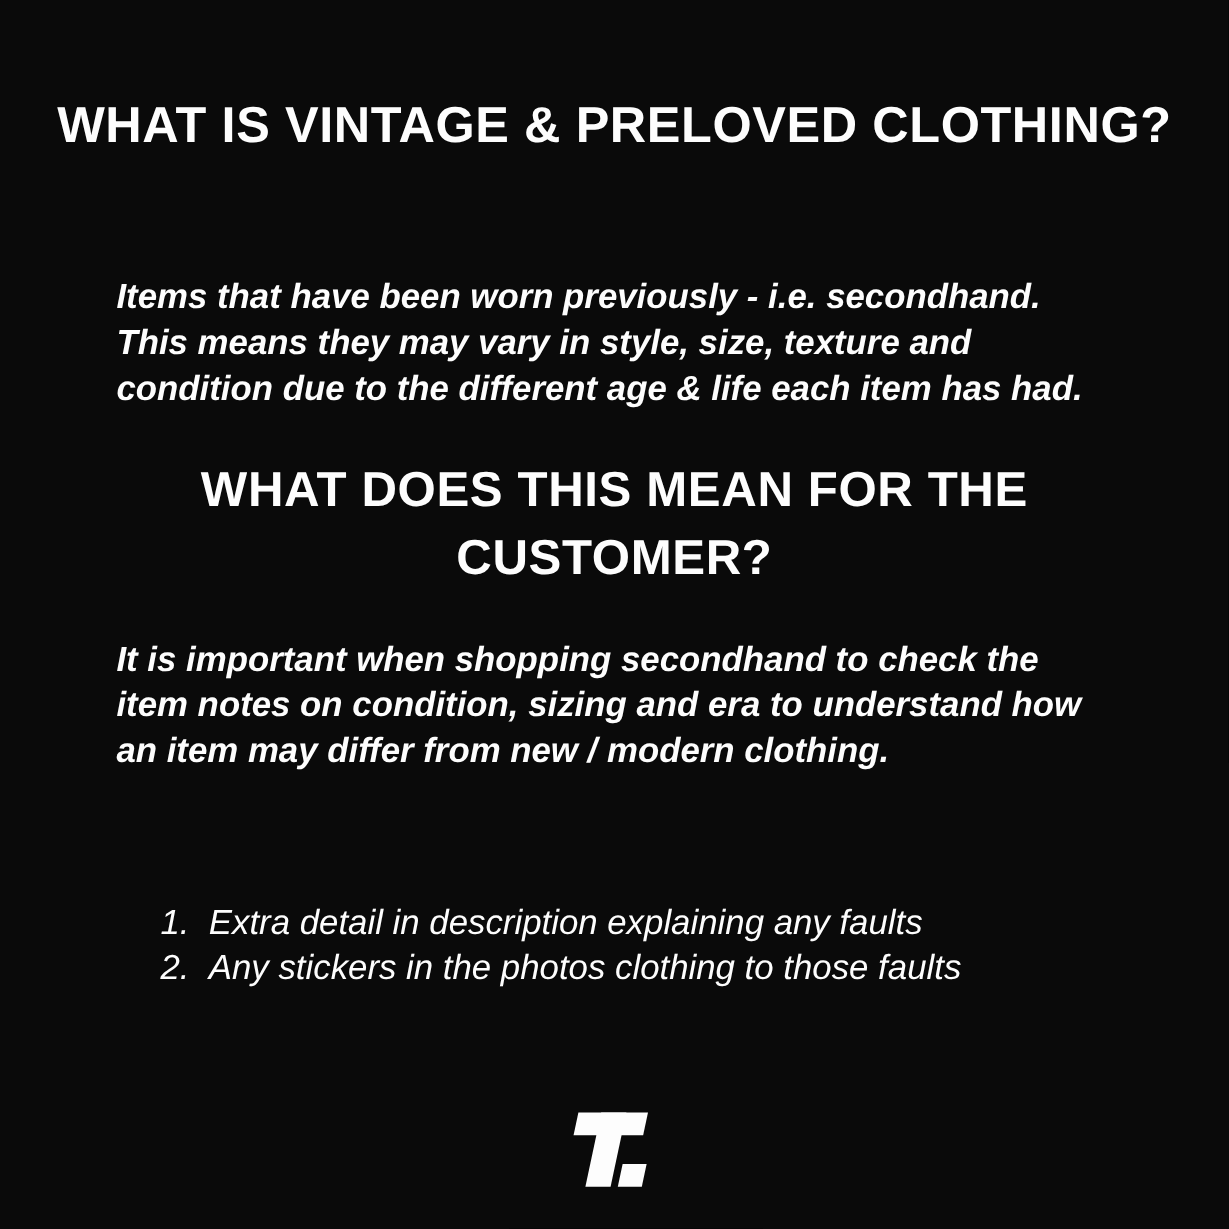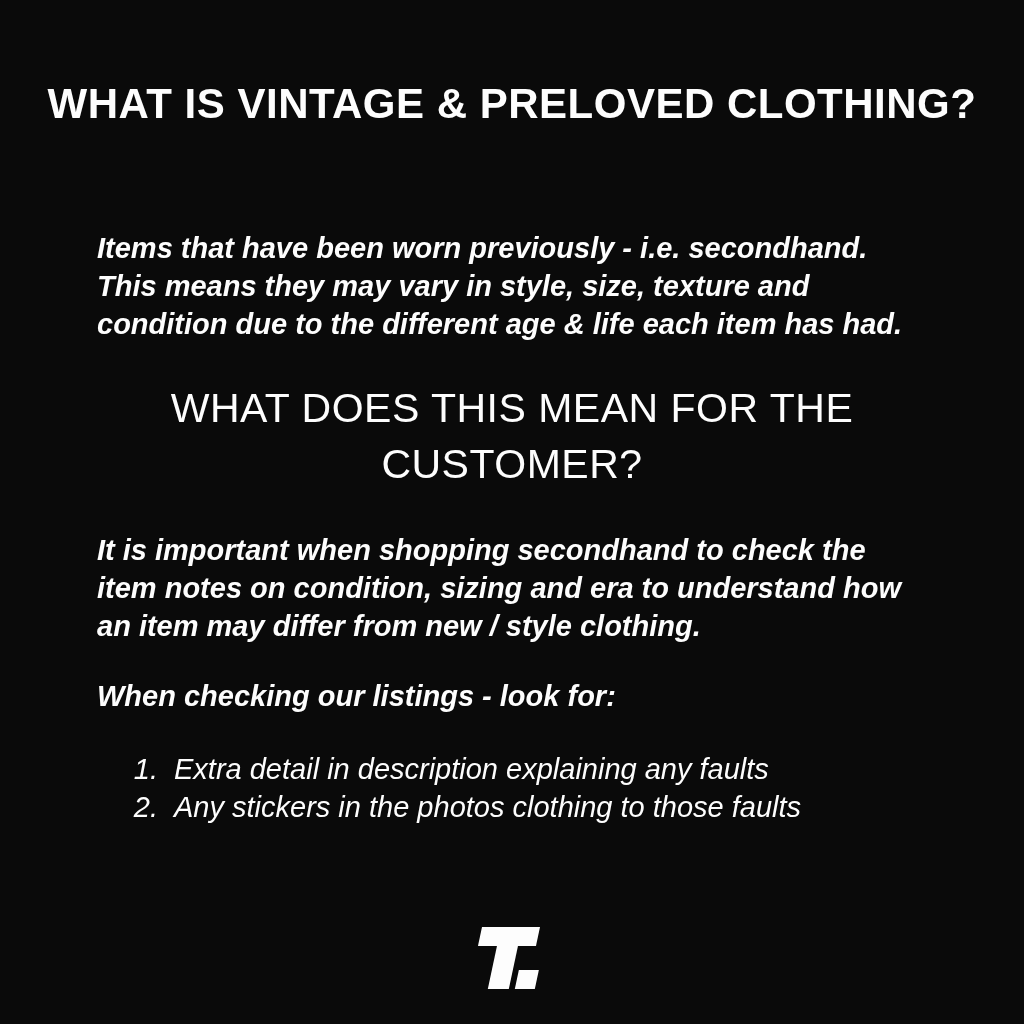--- a/index.html
+++ b/index.html
@@ -41,21 +41,21 @@
   }
   .intro { top: 193px; margin-top: 36px; }
   .section-heading {
     position: absolute;
     top: 380px;
     left: 142px;
     width: 740px;
     margin: 0;
     text-align: center;
     font-size: 41px;
-    font-weight: normal;
+    font-weight: bold;
     letter-spacing: 0.5px;
     line-height: 56px;
     color: #fdfdfd;
   }
   .customer-para { top: 531px; }
   .lead { top: 677px; }
   .checklist {
     position: absolute;
     top: 750px;
     left: 124px;
@@ -87,23 +87,22 @@
 <body>
 
 <div class="poster">
 
   <h1 class="title">WHAT IS VINTAGE &amp; PRELOVED CLOTHING?</h1>
 
   <p class="body-text intro">Items that have been worn previously - i.e. secondhand. This means they may vary in style, size, texture and condition due to the different age &amp; life each item has had.</p>
 
   <h2 class="section-heading">WHAT DOES THIS MEAN FOR THE CUSTOMER?</h2>
 
-  <p class="body-text customer-para">It is important when shopping secondhand to check the item notes on condition, sizing and era to understand how an item may differ from new / style clothing.</p>
+  <p class="body-text customer-para">It is important when shopping secondhand to check the item notes on condition, sizing and era to understand how an item may differ from new / modern clothing.</p>
 
-  <p class="body-text lead">When checking our listings - look for:</p>
 
   <ol class="checklist">
     <li>Extra detail in description explaining any faults</li>
     <li>Any stickers in the photos clothing to those faults</li>
   </ol>
 
   <div class="logo">
     <svg width="110" height="70" viewBox="0 0 110 70" xmlns="http://www.w3.org/2000/svg" aria-hidden="true">
       <g transform="translate(15,2) skewX(-12)" fill="#fdfdfd">
         <rect x="10" y="0" width="58" height="19"></rect>

